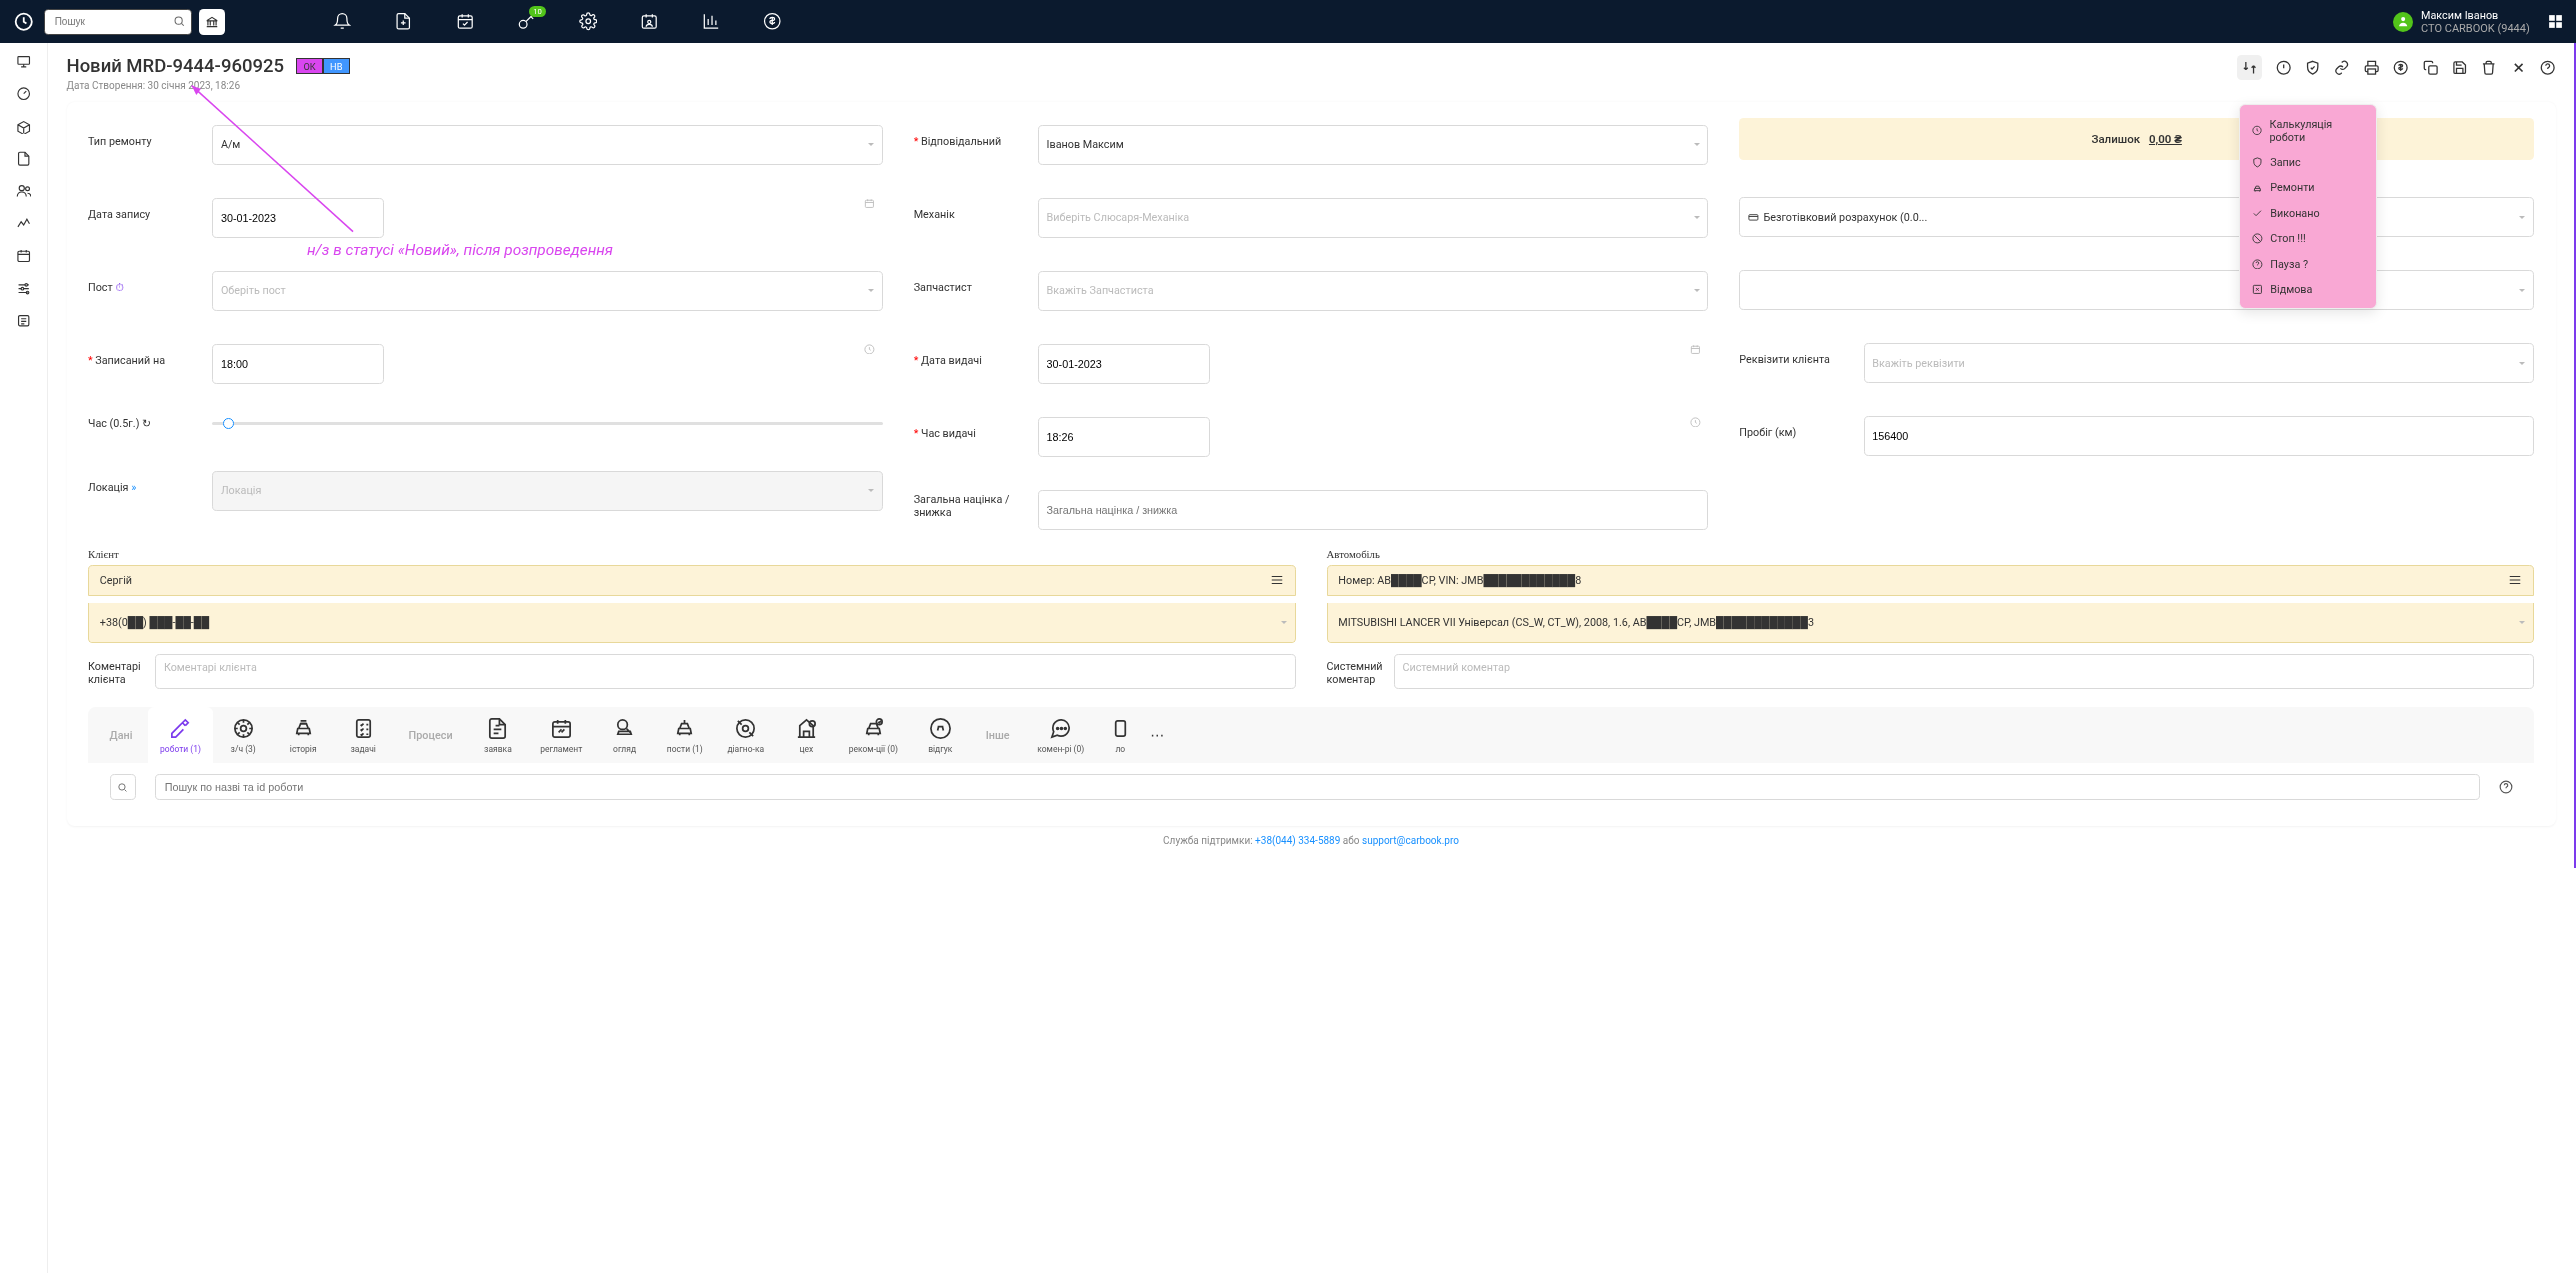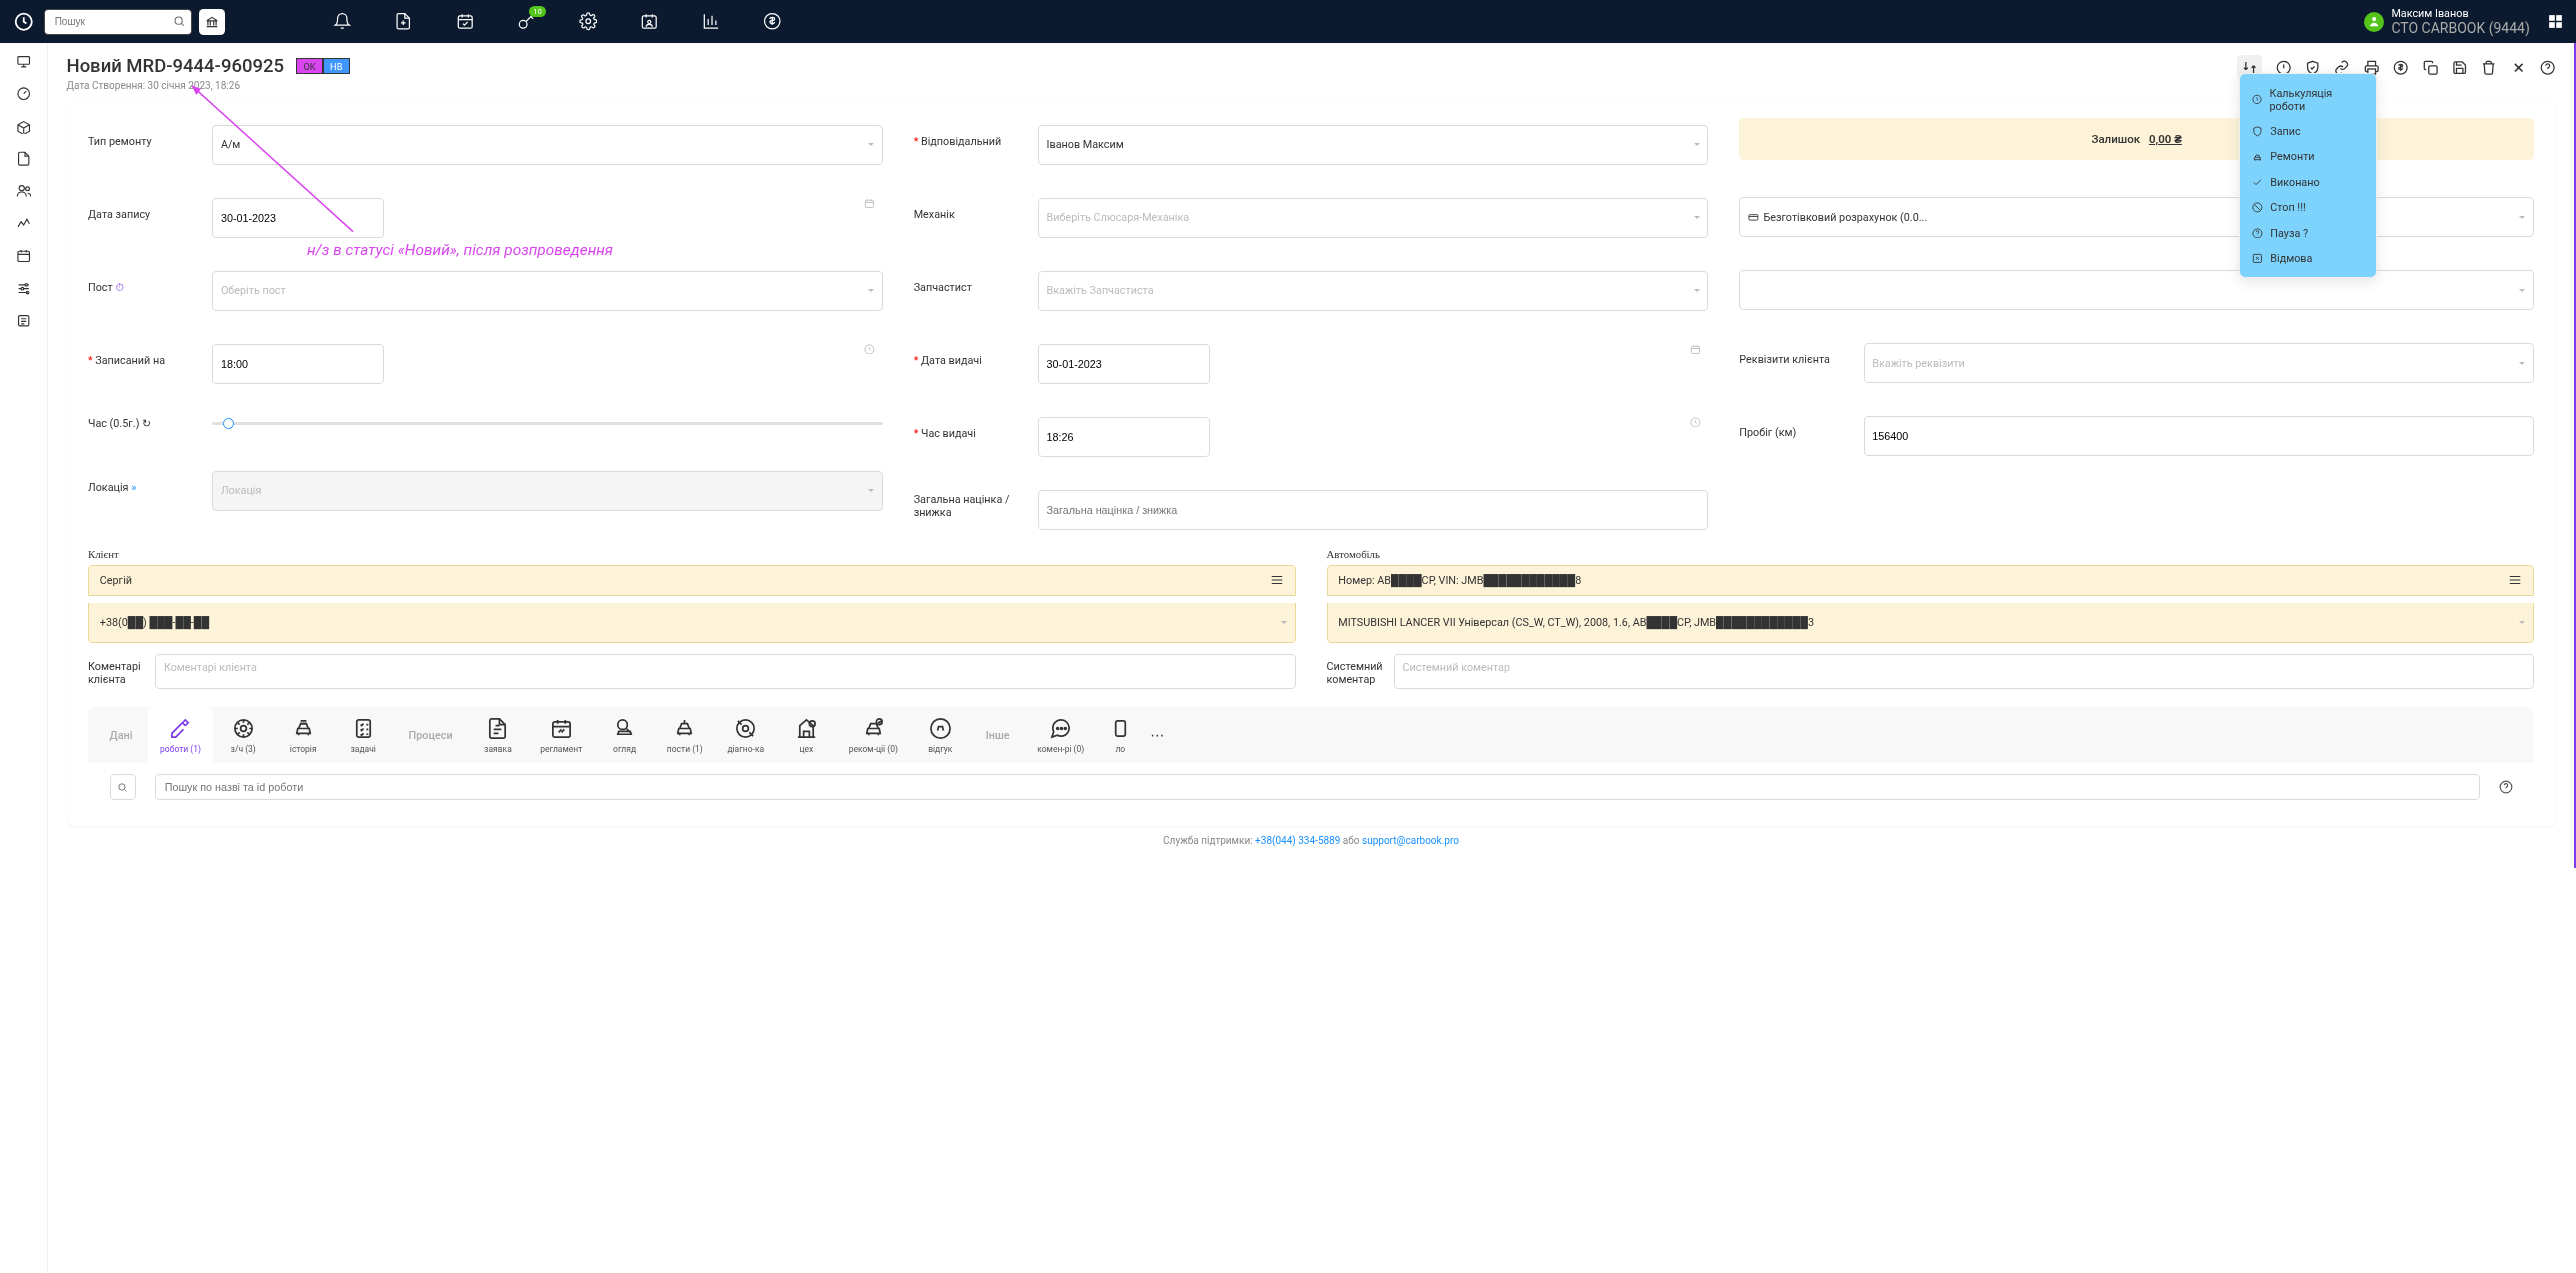--- a/index.html
+++ b/index.html
@@ -11,21 +11,21 @@
 .topbar-search { position: relative; width: 148px; }
 .topbar-search input { width: 100%; height: 26px; border-radius: 4.6px; border: 0.8px solid #444; padding: 0 26px 0 9.2px; background: #fff; font-size: 10px; }
 .topbar-search .search-ic { position: absolute; right: 7.7px; top: 6.2px; color: #666; }
 .topbar-bank { width: 26px; height: 26px; background: #fff; border-radius: 4.6px; display: flex; align-items: center; justify-content: center; margin-left: 6.2px; cursor: pointer; }
 .topbar-icons { display: flex; align-items: center; gap: 43px; margin-left: 108px; flex: 1; }
 .topbar-icon { position: relative; cursor: pointer; color: #fff; }
 .topbar-icon .badge { position: absolute; top: -6.2px; right: -10.8px; background: #52c41a; color: #fff; font-size: 7.7px; padding: 0.8px 4.6px; border-radius: 6.2px; }
 .topbar-user { display: flex; align-items: center; gap: 7.7px; margin-left: auto; }
 .avatar { width: 20px; height: 20px; border-radius: 50%; background: #52c41a; display: flex; align-items: center; justify-content: center; color: #fff; font-weight: bold; }
 .user-name { font-size: 10.8px; }
-.user-sub { font-size: 14px; color: #aaa; text-align: center; }
+.user-sub { font-size: 11px; color: #aaa; text-align: center; }
 .apps-icon { margin-left: 9.2px; cursor: pointer; }
 
 
 .sidebar { position: fixed; left: 0; top: 43px; width: 48px; bottom: 0; background: #fff; border-right: 0.8px solid #eee; display: flex; flex-direction: column; align-items: center; padding-top: 10.8px; gap: 17px; }
 .sidebar-item { cursor: pointer; color: #333; }
 
 
 .main { margin-left: 48px; padding: 12.3px 18.5px; position: relative; border-right: 2.3px solid #7c3aed; }
 
 .page-header { display: flex; align-items: flex-start; justify-content: space-between; margin-bottom: 10.8px; }
@@ -33,21 +33,21 @@
 .page-title { font-size: 18.5px; font-weight: 500; }
 .status-badges { display: flex; }
 .badge-ok { border: 0.8px solid #333; padding: 1.5px 6.2px; font-size: 9.2px; background: #d946ef; }
 .badge-nv { border: 0.8px solid #333; padding: 1.5px 6.2px; font-size: 9.2px; background: #4096ff; color: #fff; }
 .page-subtitle { font-size: 10px; color: #888; margin-top: 3.1px; }
 
 .header-actions { display: flex; gap: 14px; align-items: center; position: relative; }
 .header-action { cursor: pointer; color: #333; }
 .header-action.active { background: #f0f0f0; padding: 4.6px; border-radius: 4.6px; }
 
-.dropdown-menu { position: absolute; top: 18px; left: 1.5px; background: #7dd3fc; border: 0.8px solid #eee; border-radius: 6.2px; box-shadow: 0 3.1px 12.3px rgba(0,0,0,0.1); padding: 6.2px 0; width: 138px; z-index: 100; }
+.dropdown-menu { position: absolute; top: 49px; left: 1.5px; background: #f9a8d4; border: 0.8px solid #eee; border-radius: 6.2px; box-shadow: 0 3.1px 12.3px rgba(0,0,0,0.1); padding: 6.2px 0; width: 138px; z-index: 100; }
 .dropdown-item { padding: 6.2px 12.3px; display: flex; align-items: center; gap: 7.7px; cursor: pointer; font-size: 10.8px; }
 
 
 .card { background: #fff; border-radius: 7.7px; padding: 15.4px 21.5px; box-shadow: 0 0.8px 2.3px rgba(0,0,0,0.05); }
 .form-grid { display: grid; grid-template-columns: 1fr 1fr 1fr; gap: 0 31px; }
 .form-col { display: flex; flex-direction: column; gap: 26px; }
 .form-row { display: flex; align-items: center; gap: 9.2px; min-height: 28px; }
 .form-label { width: 115px; font-size: 10.8px; color: #333; flex-shrink: 0; }
 .form-label.req::before { content: "* "; color: red; }
 .form-label .ic { color: #7c3aed; }

